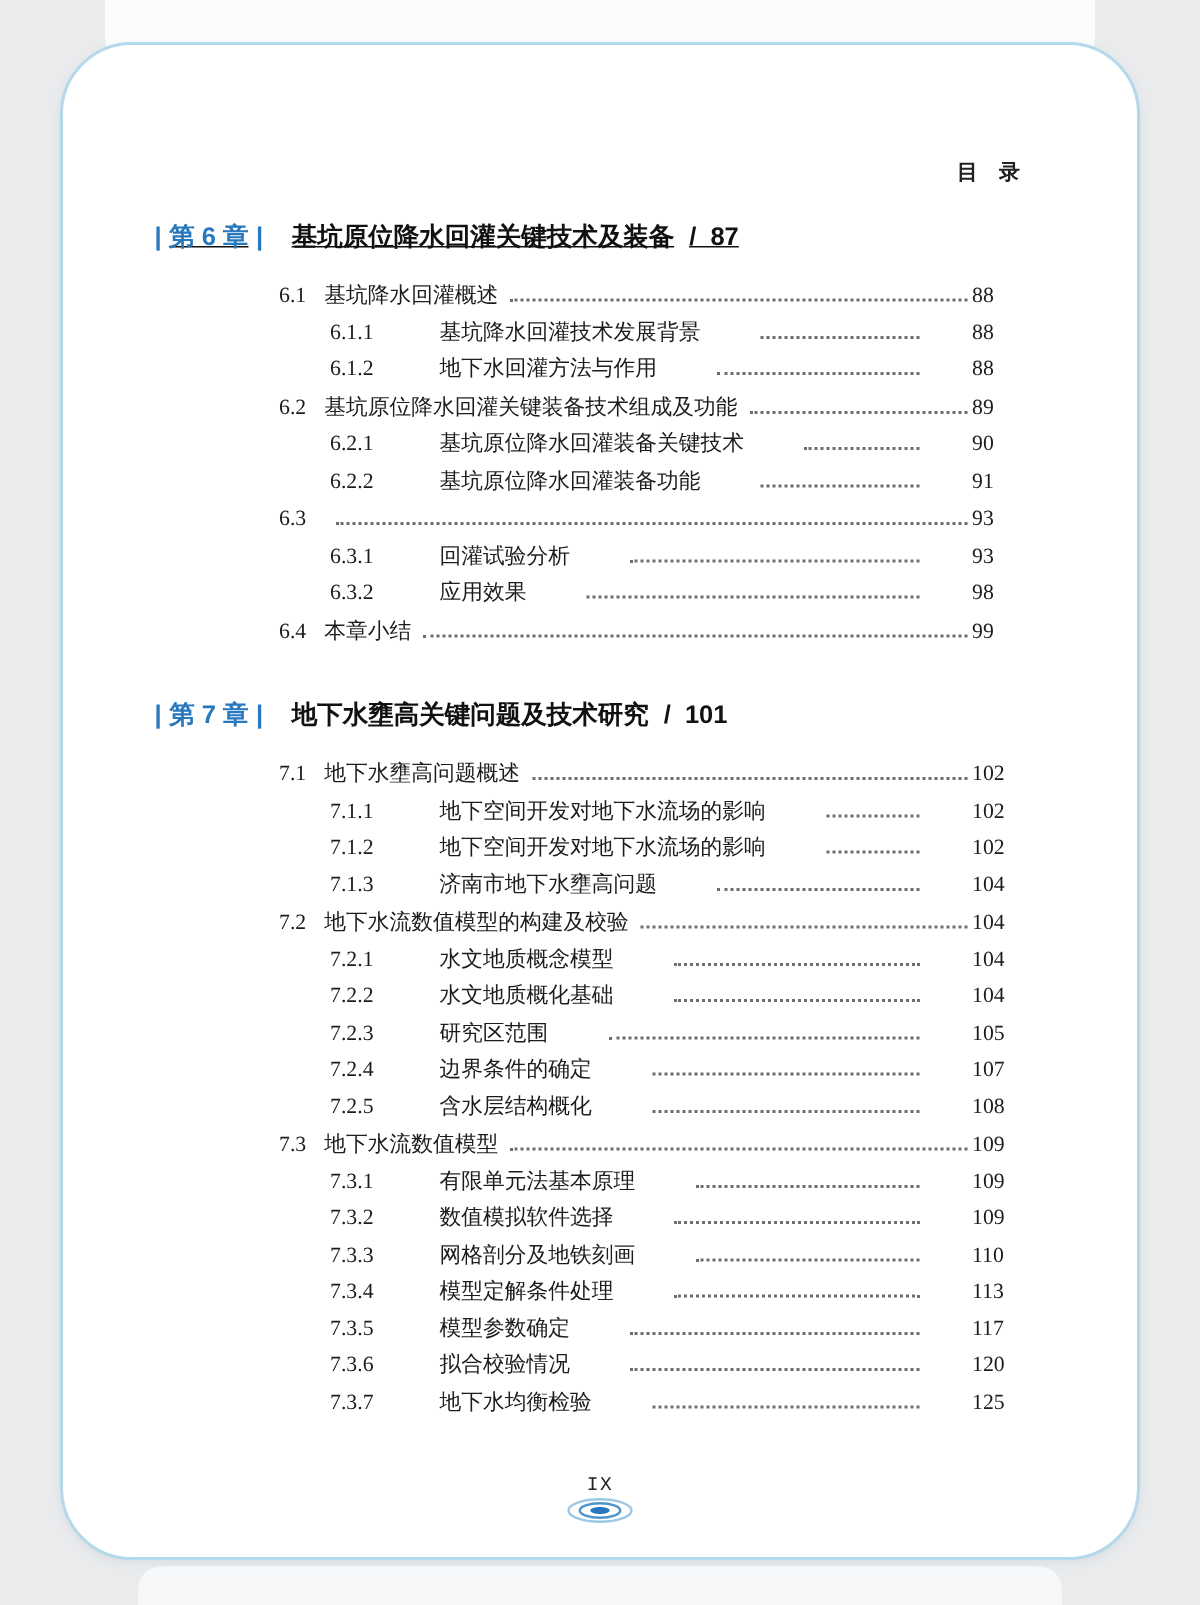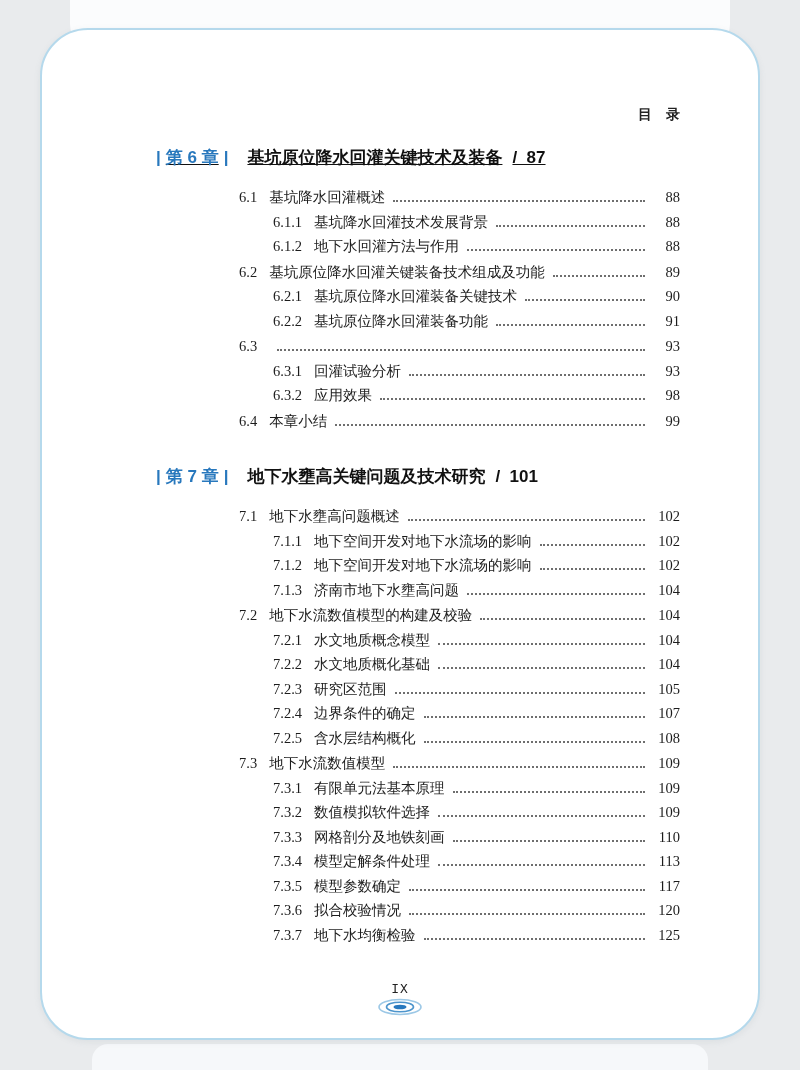--- a/index.html
+++ b/index.html
@@ -24,21 +24,21 @@
   }
   .sheet-bottom {
     position: absolute; bottom: 0; left: 92px; right: 92px; height: 26px;
     background: #f6f8fa; border-radius: 16px 16px 0 0;
   }
   .card {
     position: absolute; top: 28px; left: 40px; right: 40px; bottom: 30px;
     background: #ffffff;
     border: 2px solid var(--card-border);
     border-radius: 48px;
-    padding: 76px 78px 0 109px;
+    padding: 76px 78px 0 56px;
     box-shadow: 0 2px 6px rgba(120,140,150,.12);
   }
   .toc-header {
     text-align: right;
     font-size: 14px;
     font-weight: bold;
     color: #222;
     margin-bottom: 6px;
   }
   .chapter-heading {
@@ -56,31 +56,31 @@
   .ch-marker .bar { margin: 0 5px; font-weight: bold; }
   .ch-page { margin-left: 10px; }
   .toc-row {
     display: flex;
     align-items: baseline;
     font-size: 14.5px;
     line-height: 24.5px;
     color: #1c1c1c;
   }
   .toc-row.level-1 { margin-top: 1px; padding-left: 88px; }
-  .toc-row.level-2 { padding-left: 122px; }
+  .toc-row.level-2 { padding-left: 122px; gap: 32px; }
   .toc-row .num { margin-right: 12px; white-space: nowrap; }
   .toc-row .t { white-space: nowrap; }
   .toc-row .leader {
     flex: 1;
     border-bottom: 2px dotted var(--leader-color);
     margin: 0 3px 5px 8px;
     min-width: 14px;
     opacity: .85;
   }
-  .toc-row .pg { min-width: 32px; text-align: right; white-space: nowrap; }
+  .toc-row .pg { min-width: 32px; text-align: left; white-space: nowrap; }
   .footer {
     position: absolute; bottom: 22px; left: 0; right: 0;
     text-align: center;
   }
   .footer .pgnum {
     display: block;
     font-size: 13px;
     letter-spacing: 1px;
     color: #222;
     margin-bottom: 1px;

